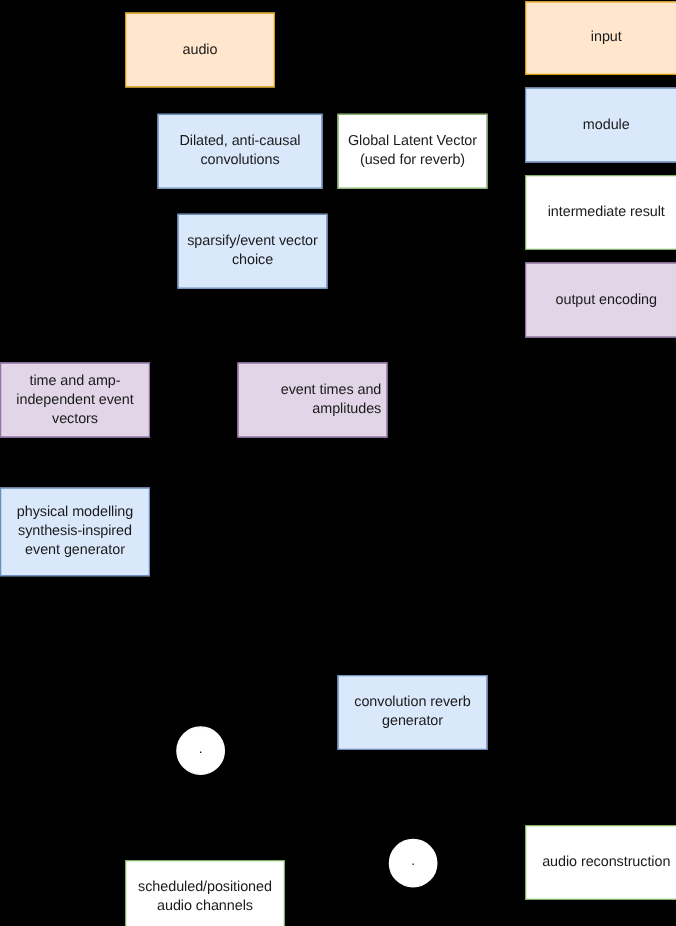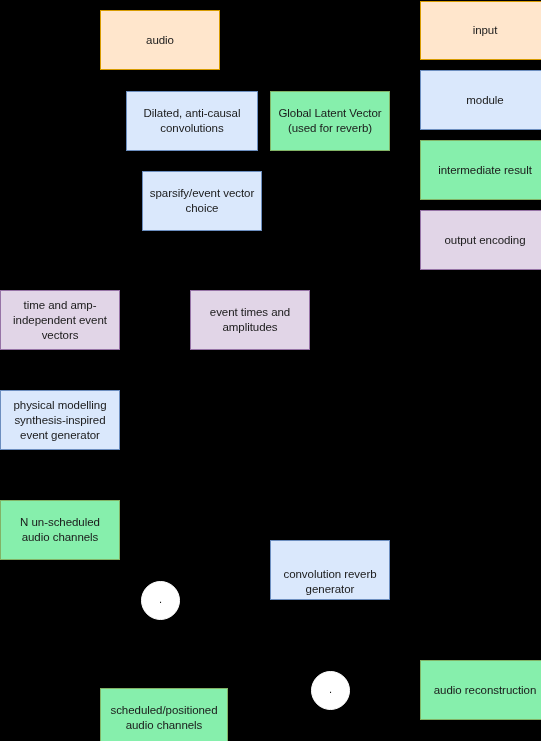--- a/index.html
+++ b/index.html
@@ -38,21 +38,21 @@
   
   .k-input {
     background: #ffe6cc;
     border-color: #d79b00;
   }
   .k-module {
     background: #dae8fc;
     border-color: #6c8ebf;
   }
   .k-intermediate {
-    background: #86efac;
+    background: #ffffff;
     border-color: #82b366;
   }
   .k-output {
     background: #e1d5e7;
     border-color: #9673a6;
   }
   .op-node {
     position: absolute;
     box-sizing: border-box;
     border-radius: 50%;
@@ -112,33 +112,30 @@
   </div>
 
   <div class="node k-module" style="left:100px; top:171px; width:120px; height:60px;margin-left:42px;">
     <span class="label">sparsify/event vector choice</span>
   </div>
 
   <div class="node k-output" style="left:0px; top:290px; width:120px; height:60px;">
     <span class="label">time and amp-independent event vectors</span>
   </div>
 
-  <div class="node k-output" style="left:190px; top:290px; width:120px; height:60px;">
+  <div class="node k-output" style="left:190px; top:290px; width:120px; height:60px;text-align:right;">
     <span class="label">event times and amplitudes</span>
   </div>
 
-  <div class="node k-module" style="left:0px; top:390px; width:120px; height:60px;">
+  <div class="node k-module" style="left:0px; top:390px; width:120px; height:71px;">
     <span class="label">physical modelling synthesis-inspired event generator</span>
   </div>
 
-  <div class="node k-intermediate" style="left:0px; top:500px; width:120px; height:60px;">
-    <span class="label">N un-scheduled audio channels</span>
-  </div>
 
-  <div class="node k-module" style="left:270px; top:540px; width:120px; height:60px;align-items:flex-end;">
+  <div class="node k-module" style="left:270px; top:540px; width:120px; height:60px;">
     <span class="label">convolution reverb generator</span>
   </div>
 
   <div class="node k-intermediate" style="left:100px; top:660px; width:128px; height:60px;margin-top:28px;">
     <span class="label">scheduled/positioned audio channels</span>
   </div>
 
   <div class="node k-intermediate" style="left:420px; top:660px; width:130px; height:60px;">
     <span class="label">audio reconstruction</span>
   </div>

